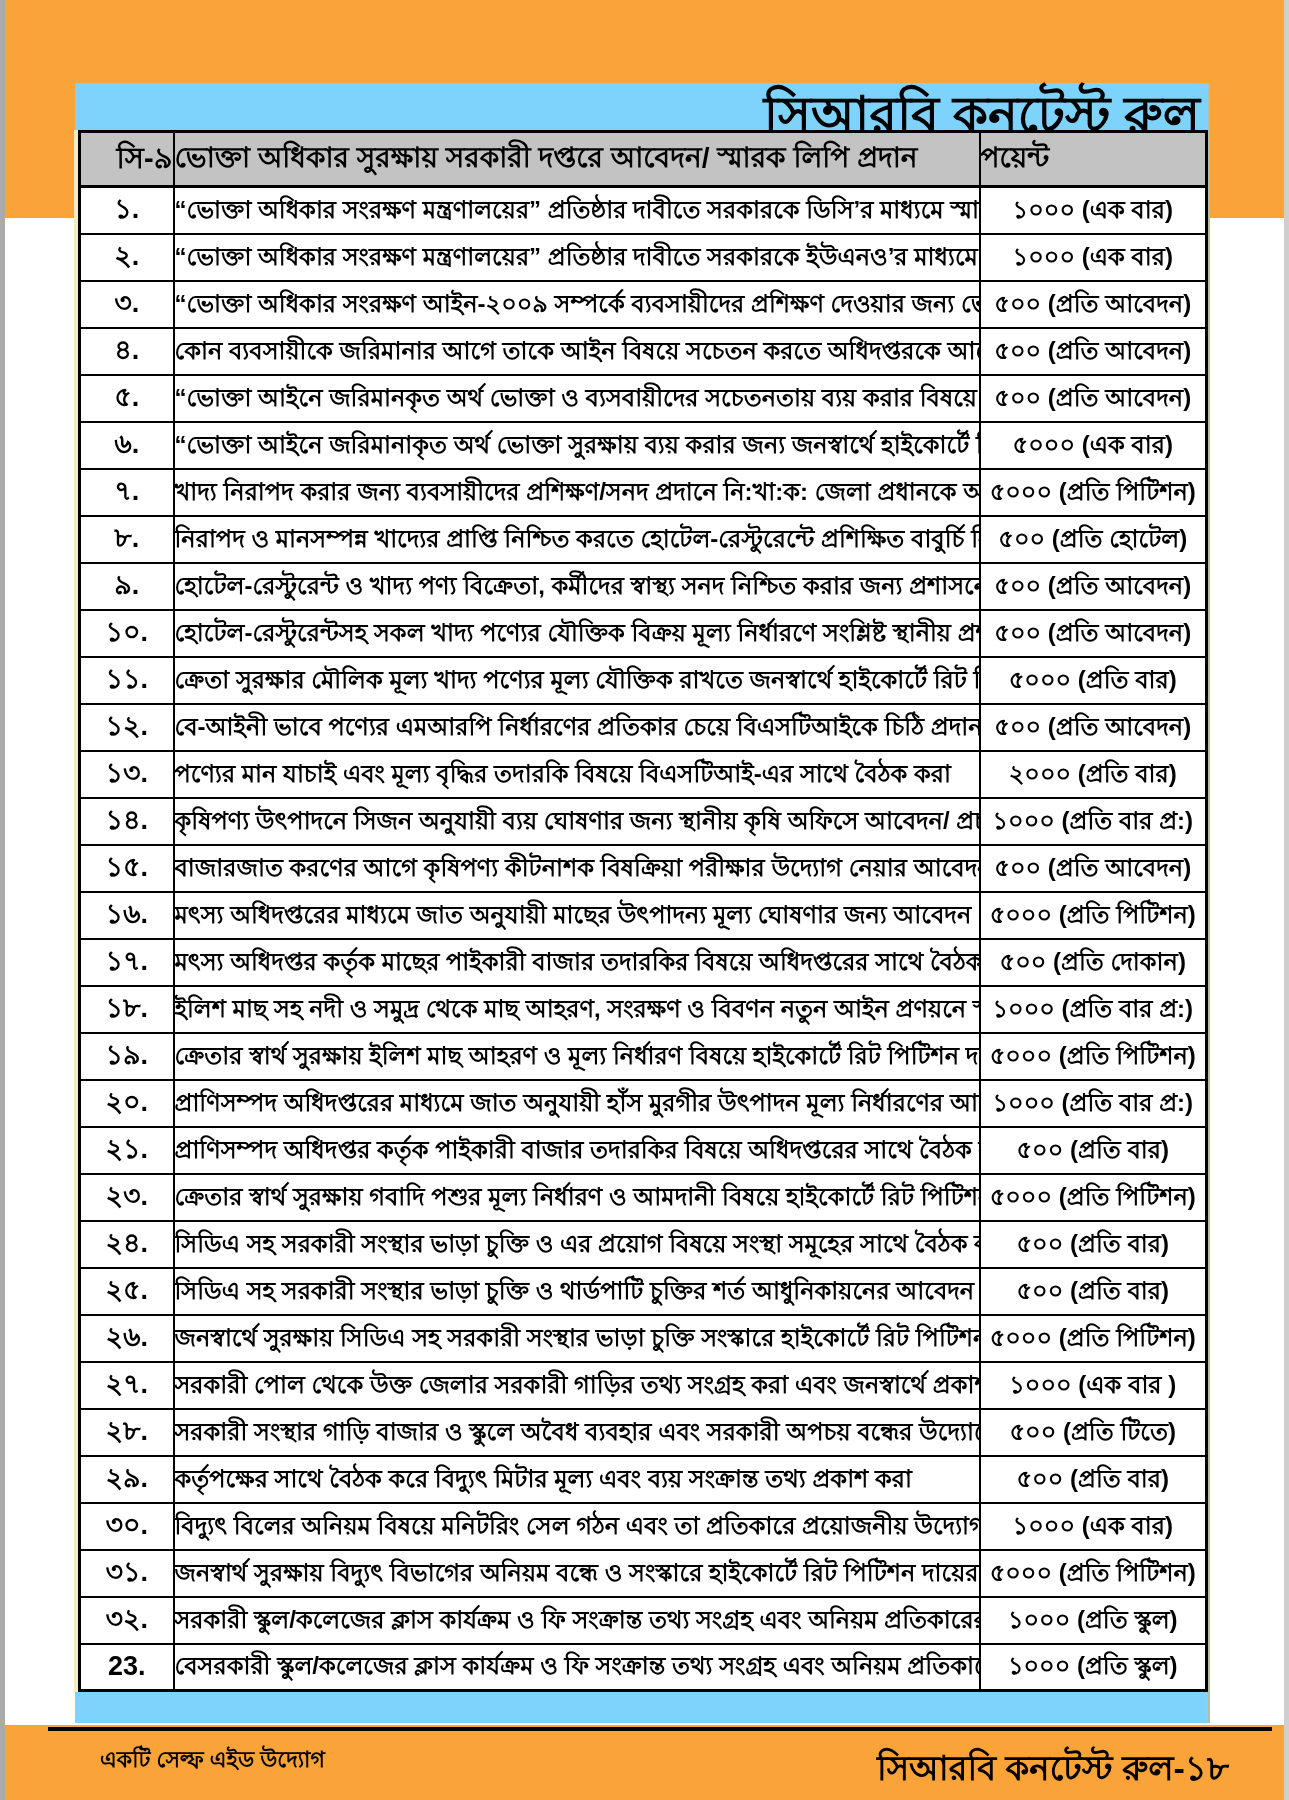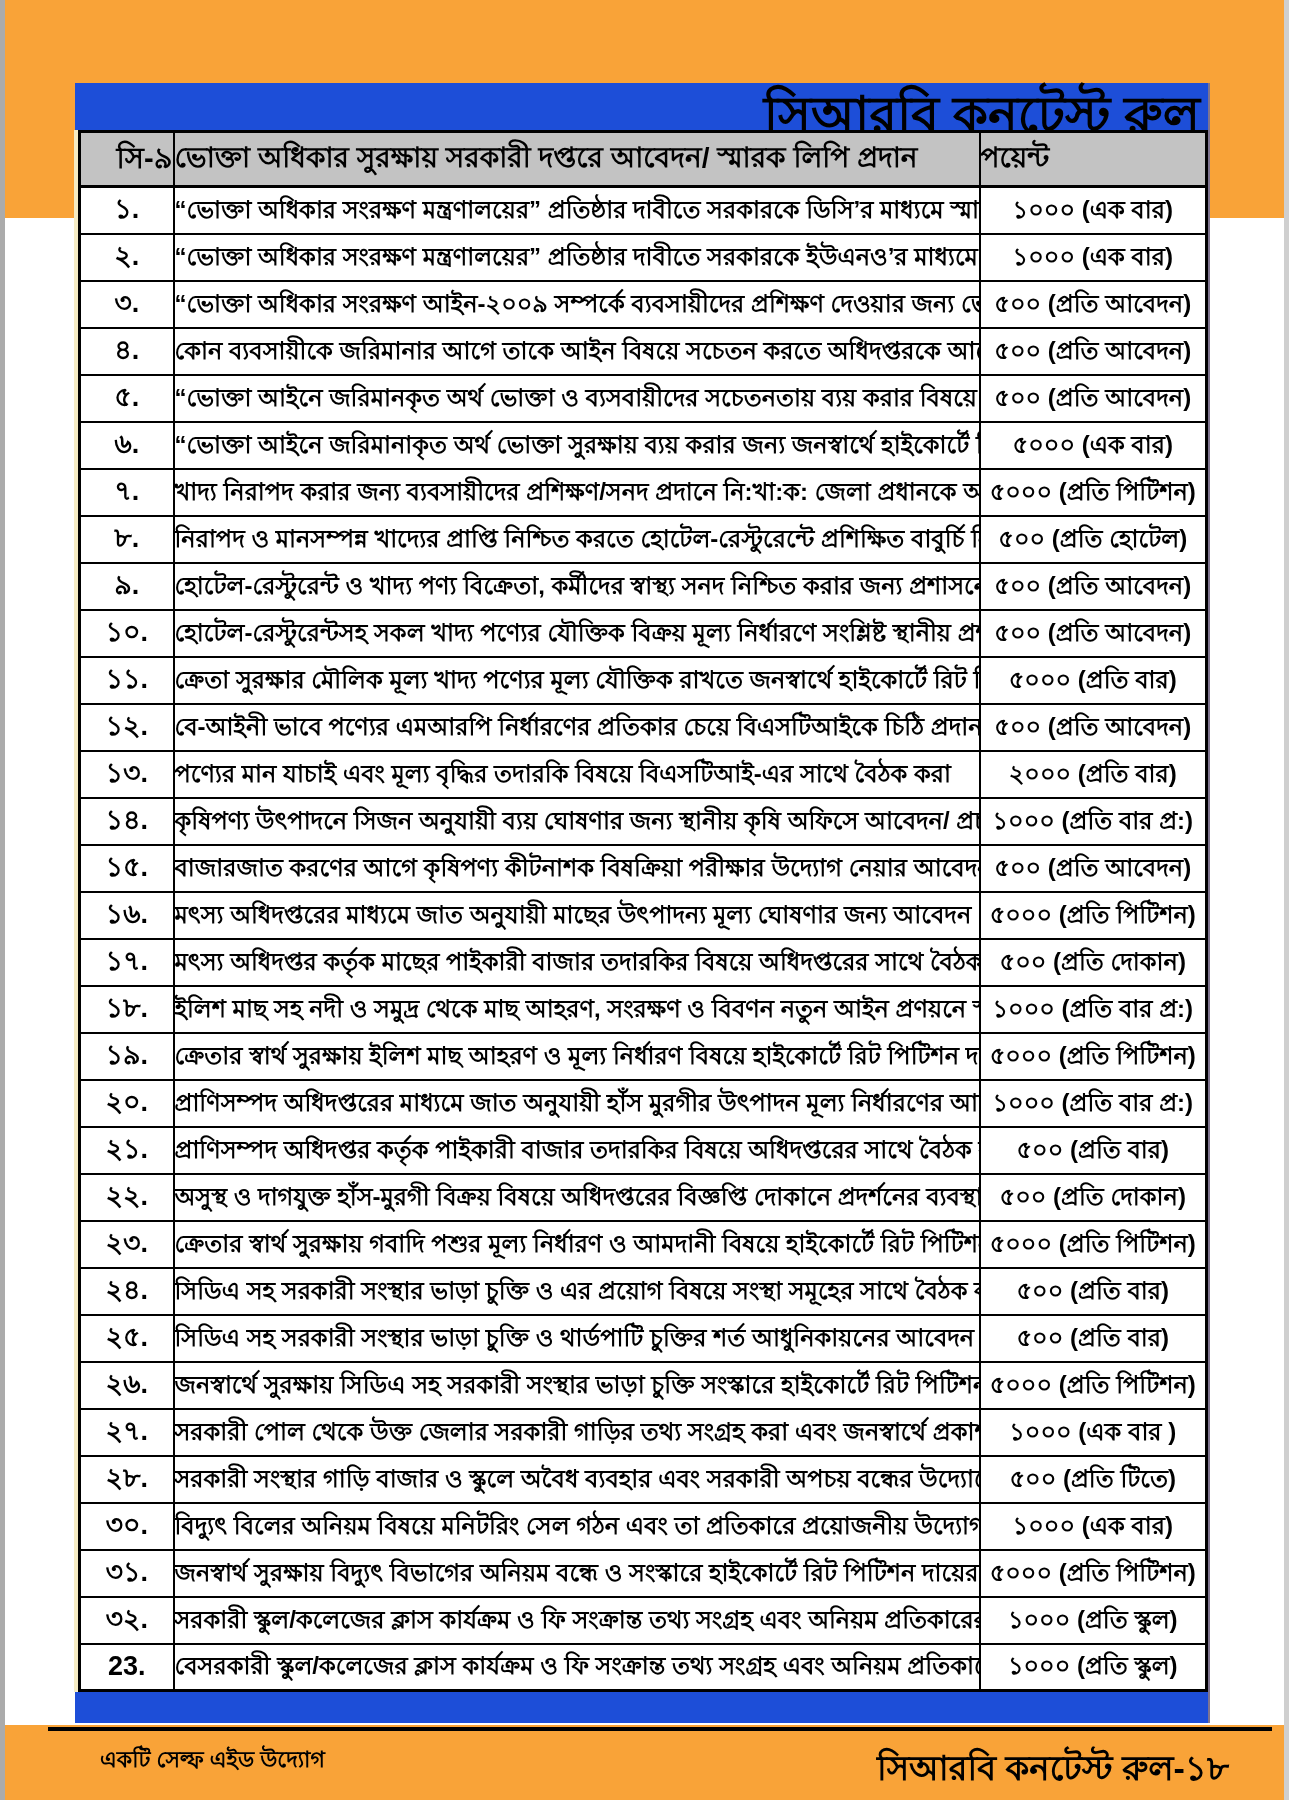--- a/index.html
+++ b/index.html
@@ -20,21 +20,21 @@
     background: #cfcfcf;
   }
   .band-top {
     position: absolute; left: 5px; top: 0; width: 1279px; height: 218px;
   }
   .band-bottom {
     position: absolute; left: 5px; top: 1725px; width: 1279px; height: 75px;
   }
   .content-card {
     position: absolute; left: 75px; top: 83px; width: 1133px; height: 1640px;
-    background: #1d4ed8;
+    background: #7dd3fc;
     border-right: 2px solid rgba(249,163,56,.45);
   }
   .page-title {
     position: absolute; top: 4px; right: 8px;
     font-size: 50px; font-weight: bold; letter-spacing: 0px;
     line-height: 1.15;
   }
   table.rules {
     position: absolute; left: 3px; top: 47px;
     border-collapse: collapse; table-layout: fixed;
@@ -216,25 +216,20 @@
     <td class="cell-desc">প্রাণিসম্পদ অধিদপ্তরের মাধ্যমে জাত অনুযায়ী হাঁস মুরগীর উৎপাদন মূল্য নির্ধারণের আবেদন</td>
     <td class="cell-points">১০০০ (প্রতি বার প্র:)</td>
   </tr>
 
   <tr class="data-row">
     <td class="cell-serial">২১.</td>
     <td class="cell-desc">প্রাণিসম্পদ অধিদপ্তর কর্তৃক পাইকারী বাজার তদারকির বিষয়ে অধিদপ্তরের সাথে বৈঠক করা</td>
     <td class="cell-points">৫০০ (প্রতি বার)</td>
   </tr>
 
-  <tr class="data-row">
-    <td class="cell-serial">২২.</td>
-    <td class="cell-desc">অসুস্থ ও দাগযুক্ত হাঁস-মুরগী বিক্রয় বিষয়ে অধিদপ্তরের বিজ্ঞপ্তি দোকানে প্রদর্শনের ব্যবস্থা</td>
-    <td class="cell-points">৫০০ (প্রতি  দোকান)</td>
-  </tr>
 
   <tr class="data-row">
     <td class="cell-serial">২৩.</td>
     <td class="cell-desc">ক্রেতার স্বার্থ সুরক্ষায় গবাদি পশুর মূল্য নির্ধারণ ও আমদানী বিষয়ে হাইকোর্টে রিট পিটিশন দায়ের</td>
     <td class="cell-points">৫০০০ (প্রতি পিটিশন)</td>
   </tr>
 
   <tr class="data-row">
     <td class="cell-serial">২৪.</td>
     <td class="cell-desc">সিডিএ সহ সরকারী সংস্থার ভাড়া চুক্তি ও এর প্রয়োগ বিষয়ে সংস্থা সমূহের সাথে বৈঠক করা</td>
@@ -258,20 +253,25 @@
     <td class="cell-desc">সরকারী পোল থেকে উক্ত জেলার সরকারী গাড়ির তথ্য সংগ্রহ করা এবং জনস্বার্থে প্রকাশ</td>
     <td class="cell-points">১০০০ (এক বার )</td>
   </tr>
 
   <tr class="data-row">
     <td class="cell-serial">২৮.</td>
     <td class="cell-desc">সরকারী সংস্থার গাড়ি বাজার ও স্কুলে অবৈধ ব্যবহার এবং সরকারী অপচয় বন্ধের উদ্যোগে</td>
     <td class="cell-points">৫০০ (প্রতি টিতে)</td>
   </tr>
 
+  <tr class="data-row">
+    <td class="cell-serial">২৯.</td>
+    <td class="cell-desc">কর্তৃপক্ষের সাথে বৈঠক করে বিদ্যুৎ মিটার মূল্য এবং ব্যয় সংক্রান্ত তথ্য প্রকাশ করা</td>
+    <td class="cell-points">৫০০ (প্রতি বার)</td>
+  </tr>
 
   <tr class="data-row">
     <td class="cell-serial">৩০.</td>
     <td class="cell-desc">বিদ্যুৎ বিলের অনিয়ম বিষয়ে মনিটরিং সেল গঠন এবং তা প্রতিকারে প্রয়োজনীয় উদ্যোগ গ্রহণ</td>
     <td class="cell-points">১০০০ (এক বার)</td>
   </tr>
 
   <tr class="data-row">
     <td class="cell-serial">৩১.</td>
     <td class="cell-desc">জনস্বার্থ সুরক্ষায় বিদ্যুৎ বিভাগের অনিয়ম বন্ধে ও সংস্কারে হাইকোর্টে রিট পিটিশন দায়ের</td>

